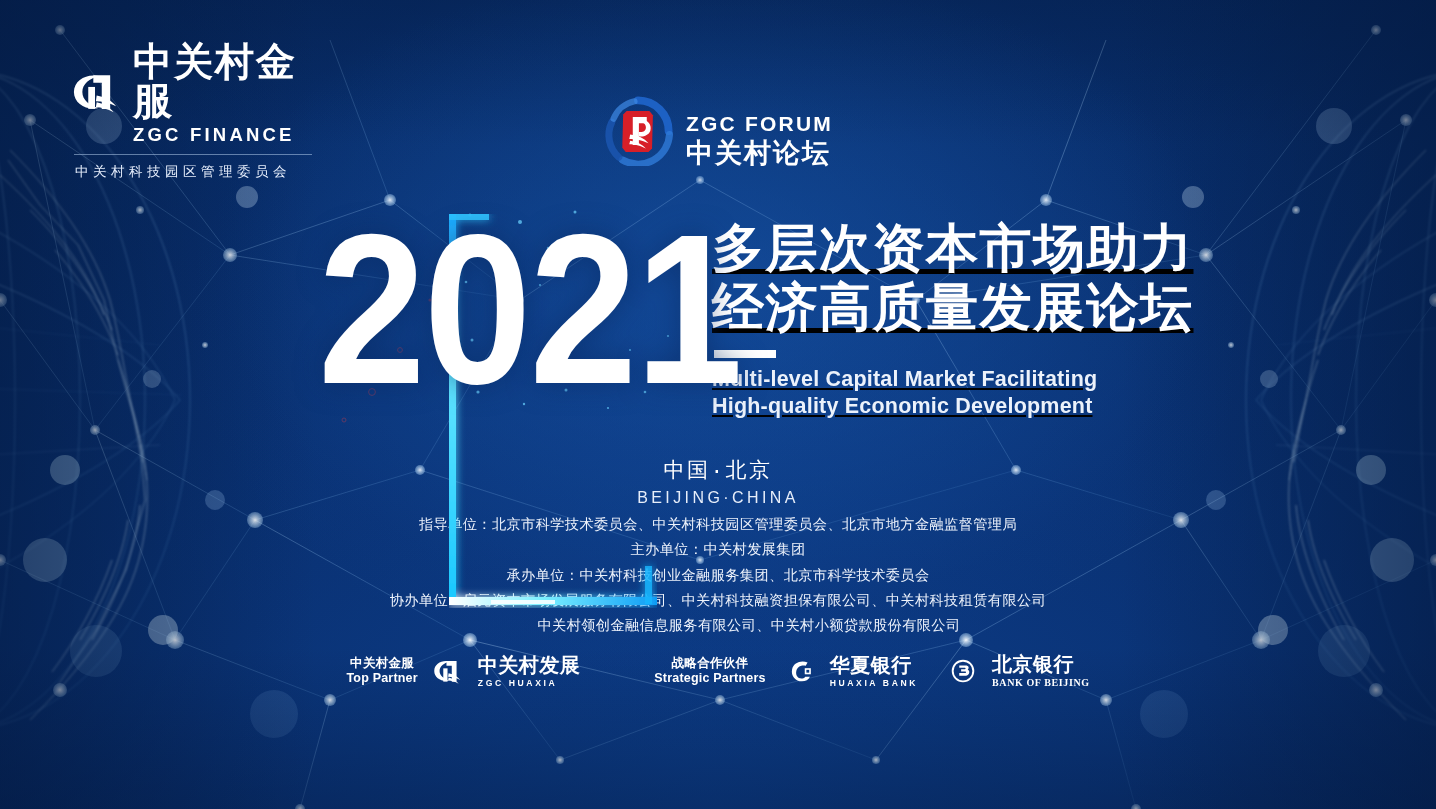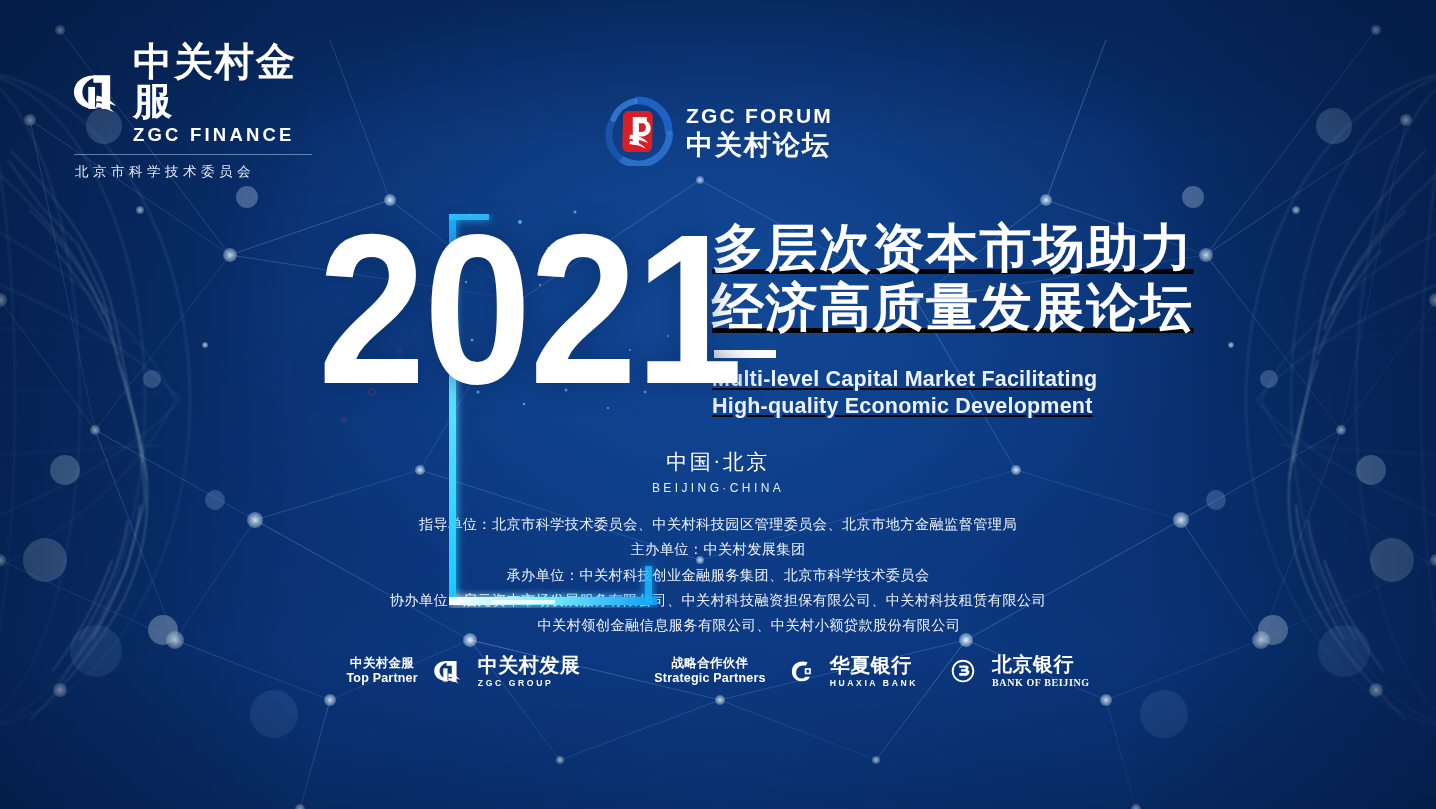--- a/index.html
+++ b/index.html
@@ -34,21 +34,21 @@
   .zgc-mark{ width:54px; height:54px; flex:0 0 54px; }
   .zgc-words{ display:flex; flex-direction:column; line-height:1; padding-top:2px;}
   .zgc-cn{ color:#fff; font-size:39px; font-weight:700; letter-spacing:2px; font-family:"DejaVu Sans",sans-serif; }
   .zgc-en{ color:#fff; font-size:18.5px; font-weight:700; letter-spacing:3.2px; margin-top:6px; }
   .zgc-div{ width:238px; height:1px; background:rgba(190,215,245,0.5); margin:9px 0 0 6px; }
   .zgc-tag{ color:#e6eefc; font-size:13.5px; letter-spacing:4.5px; margin-top:8px; padding-left:7px;
             font-family:"DejaVu Sans",sans-serif; white-space:nowrap; }
 
   
   .forum-logo{ position:absolute; left:50%; top:96px; transform:translateX(-50%);
-               display:flex; align-items:center; gap:13px; }
+               display:flex; align-items:flex-end; gap:13px; }
   .forum-mark{ width:70px; height:70px; flex:0 0 70px; }
   .forum-words{ display:flex; flex-direction:column; line-height:1; }
   .forum-en{ color:#fff; font-size:21px; font-weight:700; letter-spacing:2.2px; }
   .forum-cn{ color:#fff; font-size:27px; font-weight:700; letter-spacing:2px; margin-top:5px;
              font-family:"DejaVu Sans",sans-serif; }
 
   
   .hero{ position:absolute; left:0; right:0; top:205px; height:210px; }
   .year{
     position:absolute; left:318px; top:-2px;
@@ -63,22 +63,22 @@
   .titles{ position:absolute; left:712px; top:14px;text-decoration:underline; }
   .t-cn{
     color:#fff; font-size:52px; font-weight:700; line-height:1.13; letter-spacing:1.5px;
     font-family:"DejaVu Sans",sans-serif; white-space:nowrap;
   }
   .t-rule{ width:62px; height:8px; background:#fff; margin:13px 0 8px 2px; }
   .t-en{ color:#ecf2fb; font-size:21.5px; font-weight:600; line-height:1.27; letter-spacing:0.2px; white-space:nowrap; }
 
   
   .loc{ position:absolute; left:0; right:0; top:448px; text-align:center; }
-  .loc-cn{ color:#fff; font-size:21px; letter-spacing:2.5px; font-family:Liberation Serif, serif; }
-  .loc-en{ color:#e7eefa; font-size:12px; letter-spacing:3.4px; margin-top:5px; }
+  .loc-cn{ color:#fff; font-size:21px; letter-spacing:2.5px; font-family:Liberation Mono, monospace;margin-top:8px; }
+  .loc-en{ color:#e7eefa; font-size:16px; letter-spacing:3.4px; margin-top:5px; }
 
   
   .orgs{ position:absolute; left:0; right:0; top:512px; text-align:center;
          font-family:"DejaVu Sans",sans-serif; }
   .org-line{ color:#eef3fc; font-size:14.2px; line-height:1.78; letter-spacing:0.4px; white-space:nowrap; }
   .org-line.indent{ padding-left:62px; }
 
   
   .partners{ position:absolute; left:0; right:0; top:654px;
              display:flex; justify-content:center; align-items:center; gap:26px; }
@@ -288,21 +288,21 @@
           <path d="M34 36 C 44 38, 52 42, 57 49 C 49 45, 40 43, 33 43 Z" fill="#ffffff"></path>
           <path d="M34 44 C 43 46, 50 50, 54 56 C 47 52, 39 50, 33 50 Z" fill="#ffffff"></path>
         </svg>
       </span>
       <span class="zgc-words">
         <span class="zgc-cn">中关村金服</span>
         <span class="zgc-en">ZGC FINANCE</span>
       </span>
     </div>
     <div class="zgc-div"></div>
-    <div class="zgc-tag">北京市科学技术委员会</div>
+    <div class="zgc-tag">中关村科技园区管理委员会</div>
   </div>
 
   <div class="forum-logo">
     <span class="forum-mark">
       <svg viewBox="0 0 80 80" width="70" height="70">
         <path d="M40 5 A35 35 0 0 1 75 40" fill="none" stroke="#1f63c8" stroke-width="9" stroke-linecap="round" opacity="0.95"></path>
         <path d="M76 44 A36 36 0 0 1 22 73" fill="none" stroke="#2f7ad8" stroke-width="8" stroke-linecap="round" opacity="0.8"></path>
         <path d="M18 70 A34 34 0 0 1 10 30" fill="none" stroke="#1b56b0" stroke-width="8" stroke-linecap="round" opacity="0.85"></path>
         <path d="M12 26 A33 33 0 0 1 36 6" fill="none" stroke="#3f8ae6" stroke-width="7" stroke-linecap="round" opacity="0.7"></path>
         <path d="M27 17 L53 17 L57 22 L56 60 L52 64 L26 64 L22 59 L23 21 Z" fill="#d71f28"></path>
@@ -385,21 +385,21 @@
           <svg viewBox="0 0 64 64" width="34" height="34">
             <path d="M8 32 C 8 19, 22 11, 36 14 C 27 17, 18 23, 18 32 C 18 41, 27 47, 36 50 C 22 53, 8 45, 8 32 Z" fill="#ffffff"></path>
             <path d="M31 13 H 50 V 52 H 41 V 22 H 31 Z" fill="#ffffff"></path>
             <rect x="25" y="27" width="8" height="25" fill="#ffffff"></rect>
             <path d="M35 36 C 45 38, 52 42, 57 49 C 49 45, 41 43, 34 43 Z" fill="#ffffff"></path>
             <path d="M35 44 C 43 46, 50 50, 54 56 C 47 52, 40 50, 34 50 Z" fill="#ffffff"></path>
           </svg>
         </span>
         <span class="p-txt">
           <span class="cn">中关村发展</span>
-          <span class="en">ZGC GROUP</span>
+          <span class="en">ZGC HUAXIA</span>
         </span>
       </span>
     </div>
 
     <div class="gap-lg"></div>
 
     <div class="p-group">
       <span class="p-label">
         <span class="cn">战略合作伙伴</span>
         <span class="en">Strategic Partners</span>

